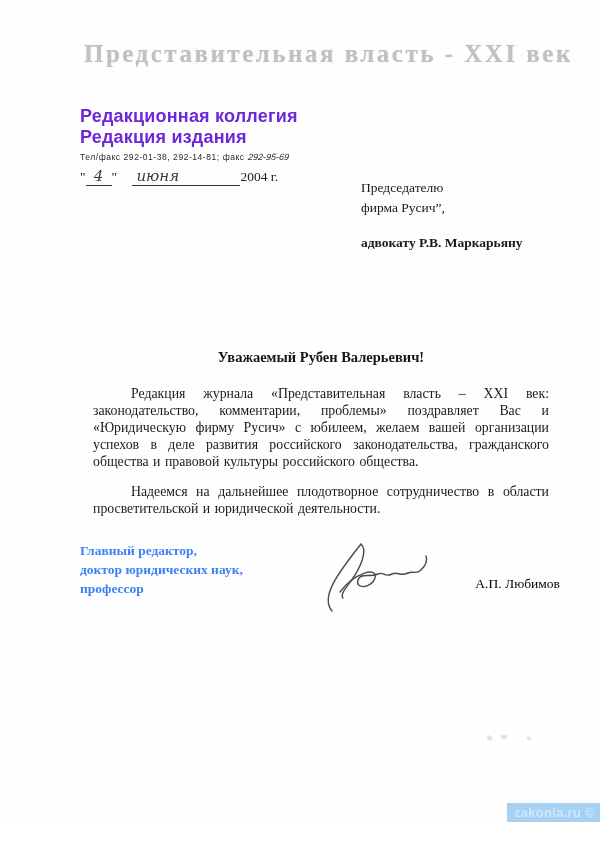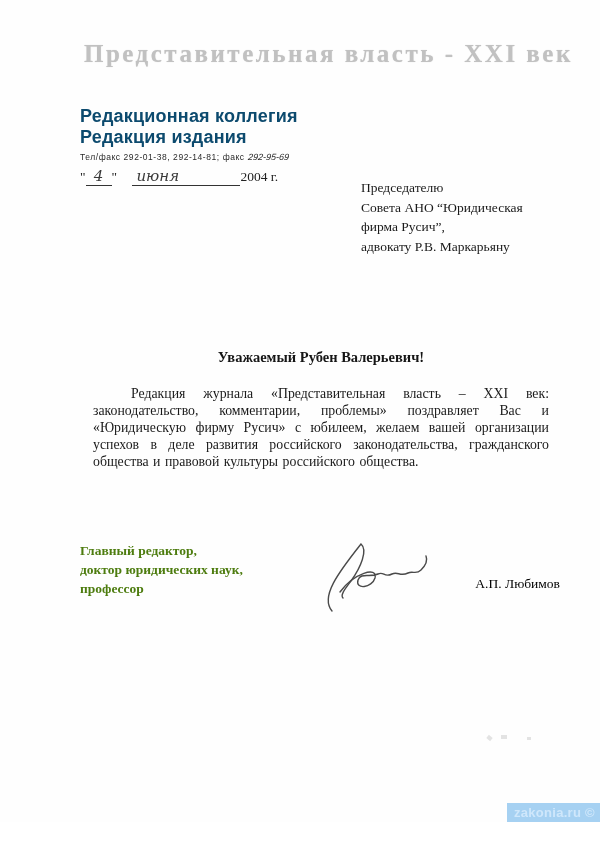--- a/index.html
+++ b/index.html
@@ -22,21 +22,21 @@
     white-space:nowrap;
     transform:scaleY(0.97);
     text-shadow:0 0 1px #d4d4d4;
     filter:blur(0.3px);
   }
   
   .letterhead { position:absolute; left:80px; top:106px; }
   .lh-title {
     font-family:"Liberation Sans", sans-serif;
     font-weight:700; font-size:18px; line-height:21px;
-    color:#0c4a6e; letter-spacing:0.2px;
+    color:#6d28d9; letter-spacing:0.2px;
   }
   .lh-phone {
     margin-top:4px;
     font-family:"Liberation Sans", sans-serif;
     font-size:8.5px; letter-spacing:0.55px; color:#2a2a2a;
     white-space:nowrap;
   }
   .fax-hw {
     font-style:italic;
     letter-spacing:0;
@@ -53,37 +53,37 @@
     font-style:italic; color:#3a3a3a;
   }
   .u { border-bottom:1px solid #333; display:inline-block; }
   .u-day { width:26px; text-align:center; font-size:15px; }
   .u-month { width:104px; padding-left:4px; font-size:15px;margin-left:12px; }
   
   .recipient {
     position:absolute; left:361px; top:178px;
     font-size:13.5px; line-height:19.5px; color:#1a1a1a;
   }
-  .recipient .name { margin-top:0; font-weight:normal; }
+  .recipient .name { margin-top:16px; font-weight:bold; }
   
   .salutation {
     position:absolute; left:80px; top:349px; width:482px;
     text-align:center; font-weight:bold; font-size:14.5px; color:#151515;
   }
   
   .body-text {
     position:absolute; left:80px; top:372px; width:482px;
     font-size:13.8px; line-height:17px;
     text-align:justify; color:#1a1a1a;
   }
   .body-text p { margin:13px; text-indent:38px; word-spacing:1px; }
   
   .closing {
     position:absolute; left:80px; top:541px;
-    font-weight:bold; font-size:13.5px; line-height:19px; color:#4d7c0f;
+    font-weight:bold; font-size:13.5px; line-height:19px; color:#3b82f6;
   }
   .signer {
     position:absolute; left:400px; top:576px; width:160px;
     text-align:right; font-weight:normal; font-size:13.5px; color:#000000;
   }
   .signature-svg { position:absolute; left:316px; top:535px; }
   
   .artifact {
     position:absolute; left:487px; top:733px; width:48px; height:10px;
   }
@@ -114,29 +114,29 @@
 
   <div class="letterhead">
     <div class="lh-title">Редакционная коллегия</div>
     <div class="lh-title">Редакция издания</div>
     <div class="lh-phone"><span>Тел/факс 292-01-38, 292-14-81; факс </span><span class="fax-hw">292-95-69</span></div>
     <div class="lh-date"><span>"</span><span class="u u-day hw">4</span><span>"</span>&nbsp;<span class="u u-month hw">июня</span><span>2004 г.</span></div>
   </div>
 
   <div class="recipient">
     <div>Председателю</div>
-    <div>Совета АНО “Юридическая</div>
     <div>фирма Русич”,</div>
     <div class="name">адвокату Р.В. Маркарьяну</div>
   </div>
 
   <div class="salutation">Уважаемый Рубен Валерьевич!</div>
 
   <div class="body-text">
     <p>Редакция журнала «Представительная власть – XXI век: законодательство, комментарии, проблемы» поздравляет Вас и «Юридическую фирму Русич» с юбилеем, желаем вашей организации успехов в деле развития российского законодательства, гражданского общества и правовой культуры российского общества.</p>
+    <p>Надеемся на дальнейшее плодотворное сотрудничество в области просветительской и юридической деятельности.</p>
   </div>
 
   <div class="closing">
     <div>Главный редактор,</div>
     <div>доктор юридических наук,</div>
     <div>профессор</div>
   </div>
 
   <svg class="signature-svg" width="128" height="78" viewBox="0 0 128 78" fill="none">
     <path d="M16 76 C 4 62, 22 38, 45 9 C 52 15, 45 32, 35 46 C 29 54, 24 60, 27 63" stroke="#4a4a4a" stroke-width="1.4" stroke-linecap="round" fill="none"></path>

